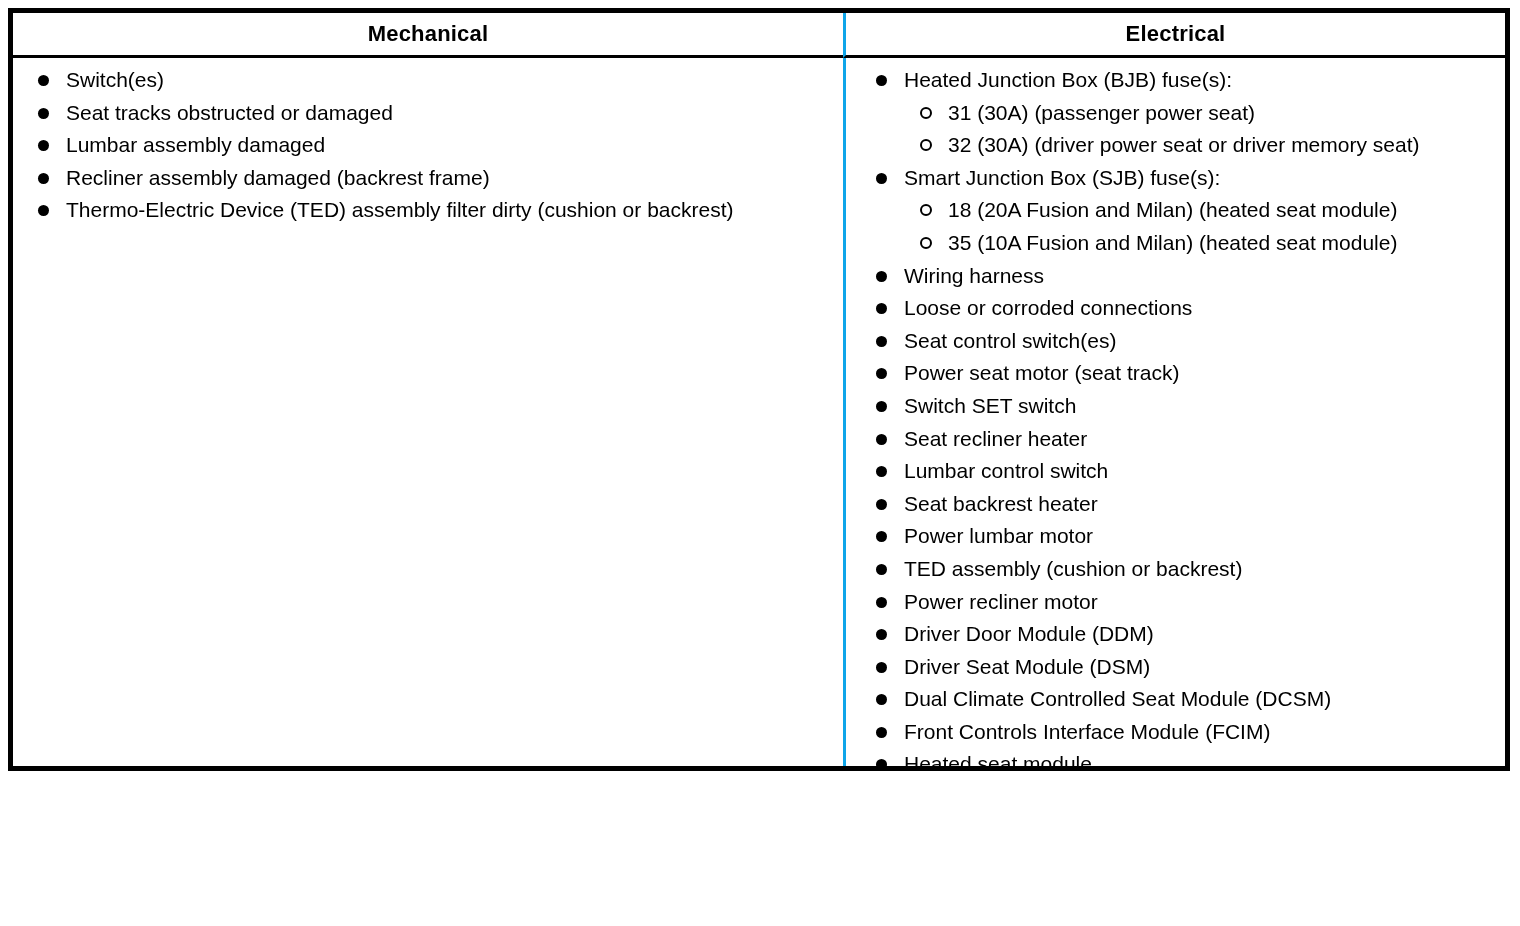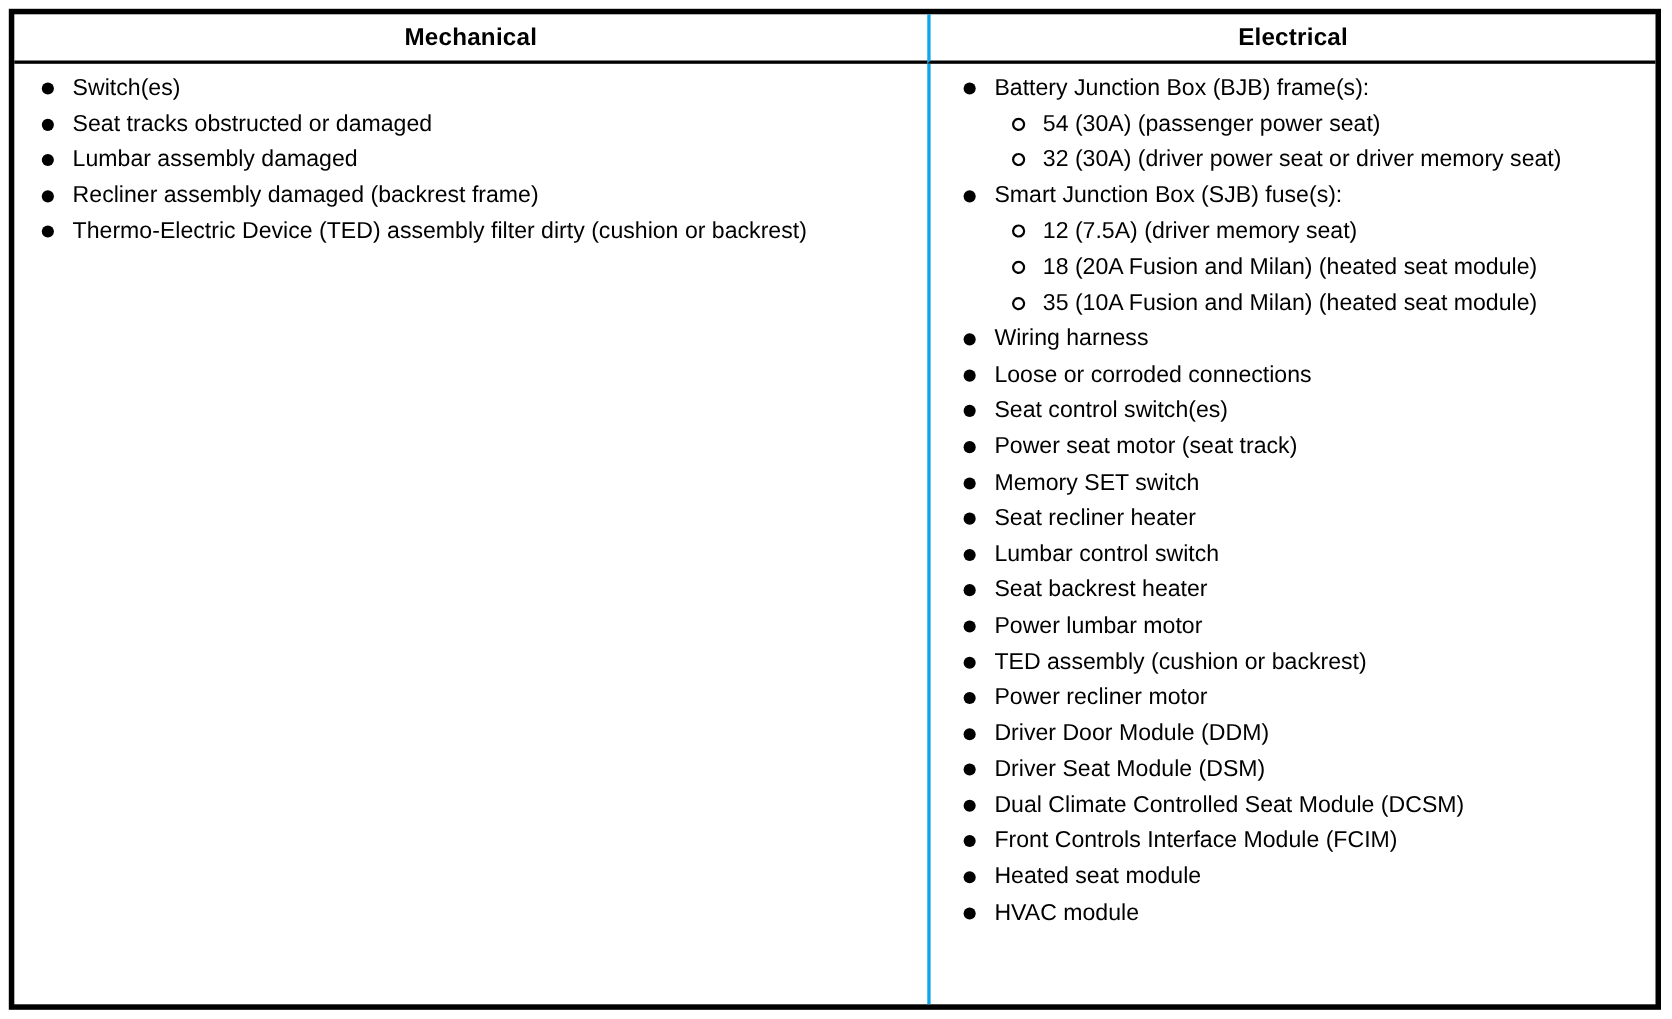--- a/index.html
+++ b/index.html
@@ -10,21 +10,21 @@
     height: 926px;
     font-family: "Liberation Sans", sans-serif;
     color: #000000;
     overflow: hidden;
   }
   .diagnostic-table {
     position: absolute;
     left: 8px;
     top: 8px;
     width: 1502px;
-    height: 910px;
+    height: 763px;
     box-sizing: border-box;
     border: 5px solid #000000;
     display: grid;
     grid-template-columns: 830px 1fr;
     grid-template-rows: 45px 1fr;
     background: #ffffff;
   }
   .cell-header {
     box-sizing: border-box;
     border-bottom: 3px solid #000000;
@@ -110,50 +110,44 @@
           <span class="disc"></span>
         </span>
         <span class="txt">Thermo-Electric Device (TED) assembly filter dirty (cushion or backrest)</span>
       </div>
     </div>
   <div class="cell-body right-body right-cell">
       <div class="li level0">
         <span class="marker-col">
           <span class="disc"></span>
         </span>
-        <span class="txt">Battery Junction Box (BJB) frame(s):</span>
-      </div>
-      <div class="li level1">
-        <span class="marker-col">
-          <span class="ring"></span>
-        </span>
-        <span class="txt">54 (30A) (passenger power seat)</span>
+        <span class="txt">Heated Junction Box (BJB) fuse(s):</span>
+      </div>
+      <div class="li level1">
+        <span class="marker-col">
+          <span class="ring"></span>
+        </span>
+        <span class="txt">31 (30A) (passenger power seat)</span>
       </div>
       <div class="li level1">
         <span class="marker-col">
           <span class="ring"></span>
         </span>
         <span class="txt">32 (30A) (driver power seat or driver memory seat)</span>
       </div>
       <div class="li level0">
         <span class="marker-col">
           <span class="disc"></span>
         </span>
         <span class="txt">Smart Junction Box (SJB) fuse(s):</span>
       </div>
       <div class="li level1">
         <span class="marker-col">
           <span class="ring"></span>
         </span>
-        <span class="txt">12 (7.5A) (driver memory seat)</span>
-      </div>
-      <div class="li level1">
-        <span class="marker-col">
-          <span class="ring"></span>
-        </span>
         <span class="txt">18 (20A Fusion and Milan) (heated seat module)</span>
       </div>
       <div class="li level1">
         <span class="marker-col">
           <span class="ring"></span>
         </span>
         <span class="txt">35 (10A Fusion and Milan) (heated seat module)</span>
       </div>
       <div class="li level0">
         <span class="marker-col">
@@ -176,21 +170,21 @@
       <div class="li level0">
         <span class="marker-col">
           <span class="disc"></span>
         </span>
         <span class="txt">Power seat motor (seat track)</span>
       </div>
       <div class="li level0">
         <span class="marker-col">
           <span class="disc"></span>
         </span>
-        <span class="txt">Memory SET switch</span>
+        <span class="txt">Switch SET switch</span>
       </div>
       <div class="li level0">
         <span class="marker-col">
           <span class="disc"></span>
         </span>
         <span class="txt">Seat recliner heater</span>
       </div>
       <div class="li level0">
         <span class="marker-col">
           <span class="disc"></span>

